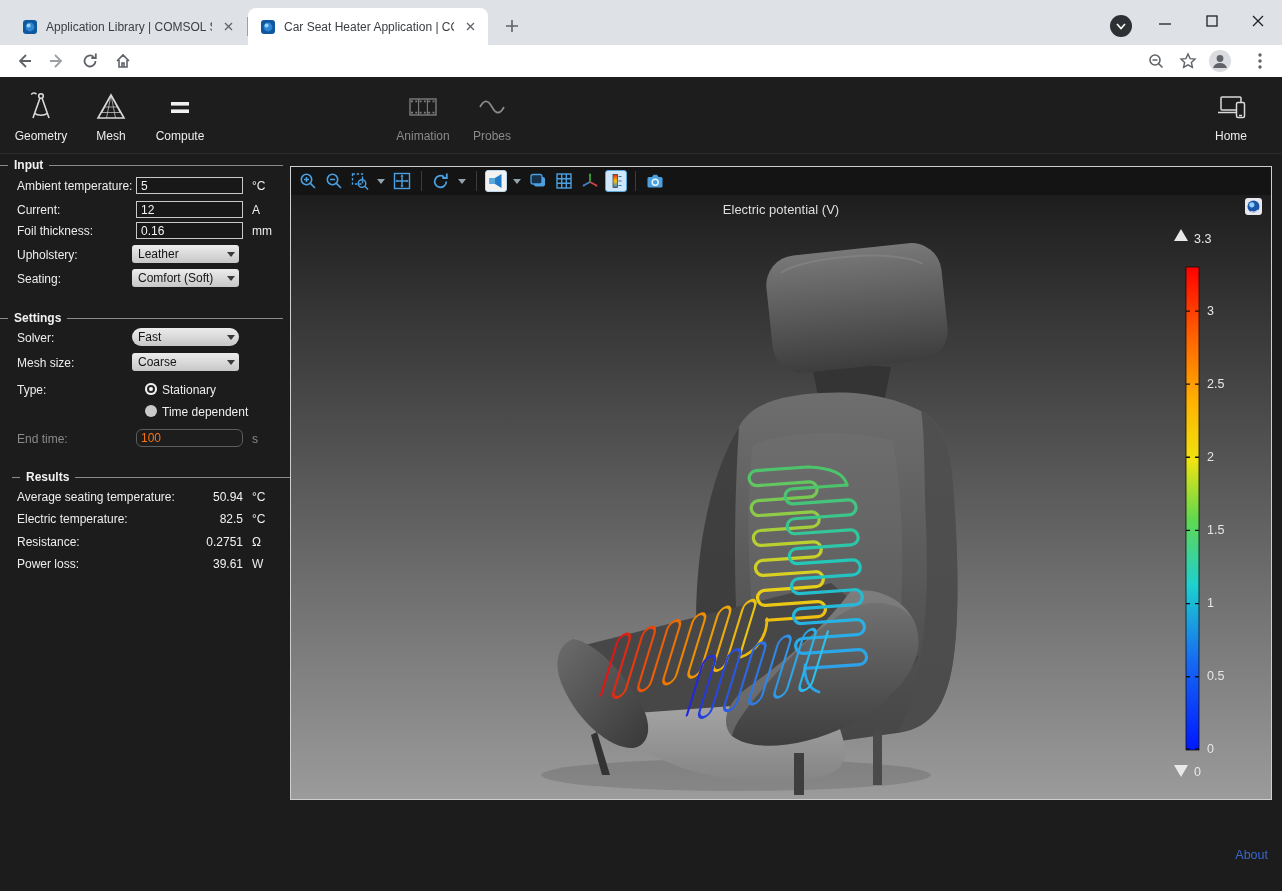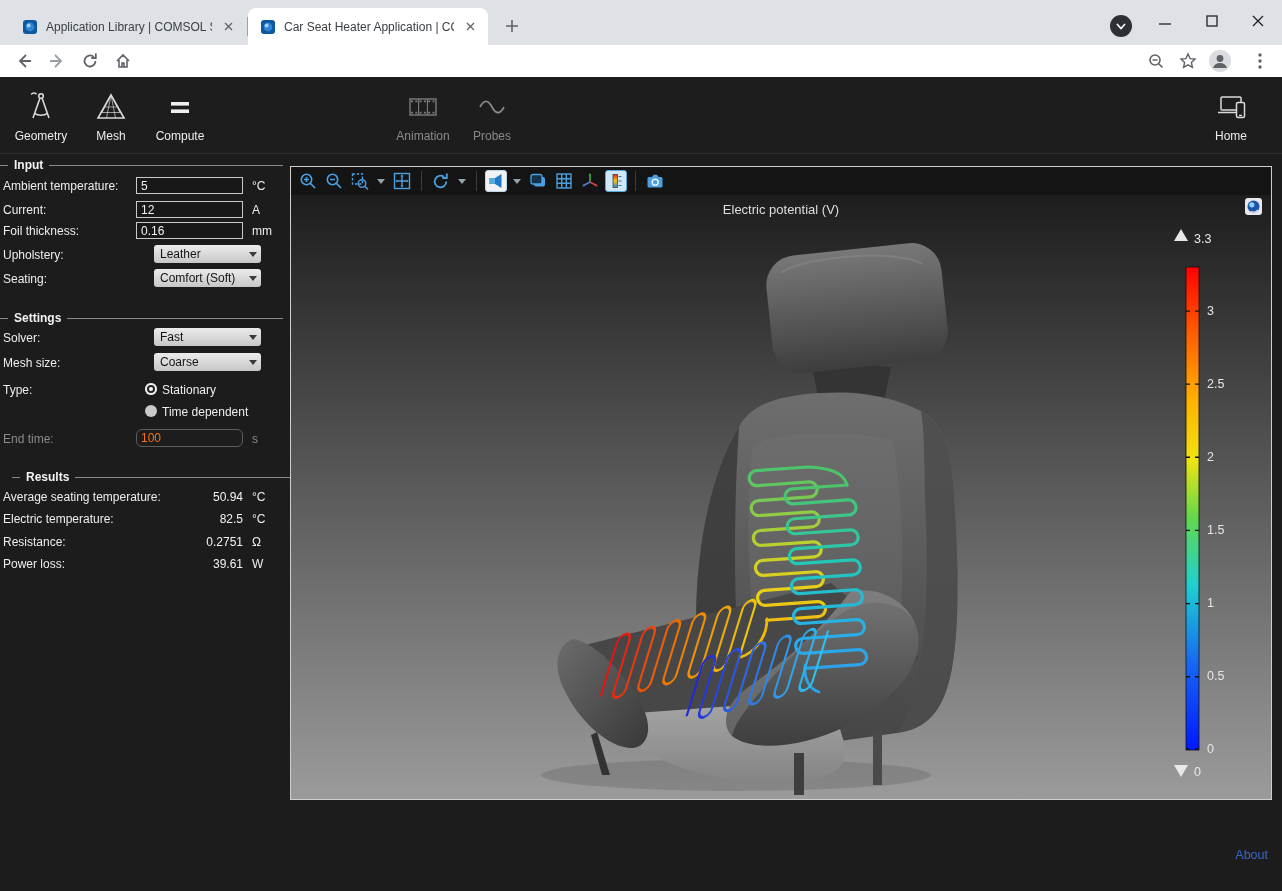--- a/index.html
+++ b/index.html
@@ -25,25 +25,25 @@
   .ritem .ic{height:40px;display:flex;align-items:center;justify-content:center;}
   .ritem .lbl{font-size:12px;color:#ececec;margin-top:2px;white-space:nowrap;}
   .ritem.active .lbl{color:#2fb9e0;}
   .ritem.disabled .lbl{color:#8a8a8a;}
   
   #panel{position:absolute;left:0;top:154px;width:286px;height:737px;background:#1c1c1c;}
   .sechead{position:absolute;left:0;width:286px;height:14px;display:flex;align-items:center;}
   .sechead .dash{width:8px;height:1px;background:#8a8a8a;margin-right:6px;}
   .sechead .t{font-size:12px;font-weight:600;color:#f2f2f2;margin-right:6px;white-space:nowrap;}
   .sechead .line{flex:1;height:1px;background:#8a8a8a;margin-right:3px;}
-  .flabel{position:absolute;left:3px;font-size:12px;color:#ededed;white-space:nowrap;}
+  .flabel{position:absolute;left:17px;font-size:12px;color:#ededed;white-space:nowrap;}
   .funit{position:absolute;left:252px;font-size:12px;color:#ededed;}
   .tin{position:absolute;left:136px;width:107px;height:17px;background:#181818;border:1px solid #c9c9c9;color:#f2f2f2;font-size:12px;font-family:"Liberation Sans",sans-serif;padding:0 4px;box-sizing:border-box;outline:none;}
   .tin:disabled{border-color:#5d5d5d;color:#f97316;background:#1d1d1d;border-radius:6px;}
-  .dd{position:absolute;left:154px;width:107px;height:18px;border-radius:3px;background:linear-gradient(#ececec,#c7c7c7);display:flex;align-items:center;cursor:pointer;}
+  .dd{position:absolute;left:132px;width:107px;height:18px;border-radius:3px;background:linear-gradient(#ececec,#c7c7c7);display:flex;align-items:center;cursor:pointer;}
   .dd .v{flex:1;font-size:12px;color:#141414;padding-left:6px;white-space:nowrap;overflow:hidden;}
   .dd .ar{width:16px;display:flex;align-items:center;justify-content:center;}
   .radio{position:absolute;left:145px;width:12px;height:12px;border-radius:50%;background:#c9c9c9;cursor:pointer;}
   .radio.sel{background:#f7f7f7;box-shadow:inset 0 0 0 2px #f2f2f2, inset 0 0 0 4px #262626;}
   .rlabel{position:absolute;left:162px;font-size:12px;color:#ededed;white-space:nowrap;cursor:pointer;}
   .dis{color:#8a8a8a !important;}
   .rval{position:absolute;left:120px;width:123px;text-align:right;font-size:12px;color:#f2f2f2;}
   
   #gpanel{position:absolute;left:290px;top:166px;width:982px;height:634px;border:1px solid #cfcfcf;box-sizing:border-box;background:#141414;}
   #gtoolbar{position:absolute;left:0;top:0;width:100%;height:28px;display:flex;align-items:center;gap:4px;padding-left:6px;box-sizing:border-box;background:#141414;}
@@ -262,21 +262,21 @@
         </svg>
       </span>
     </div>
 
   <div class="sechead" style="top:157px;">
       <span class="dash"></span>
       <span class="t">Settings</span>
       <span class="line"></span>
     </div>
   <div class="flabel" style="top:177px;">Solver:</div>
-  <div class="dd" style="top:174px;">
+  <div class="dd" style="top:174px;border-radius:9px;">
       <span class="v">Fast</span>
       <span class="ar">
         <svg width="8" height="5">
           <path d="M0,0 L4,5 L8,0 Z" fill="#3a3a3a"></path>
         </svg>
       </span>
     </div>
   <div class="flabel" style="top:202px;">Mesh size:</div>
   <div class="dd" style="top:199px;">
       <span class="v">Coarse</span>

